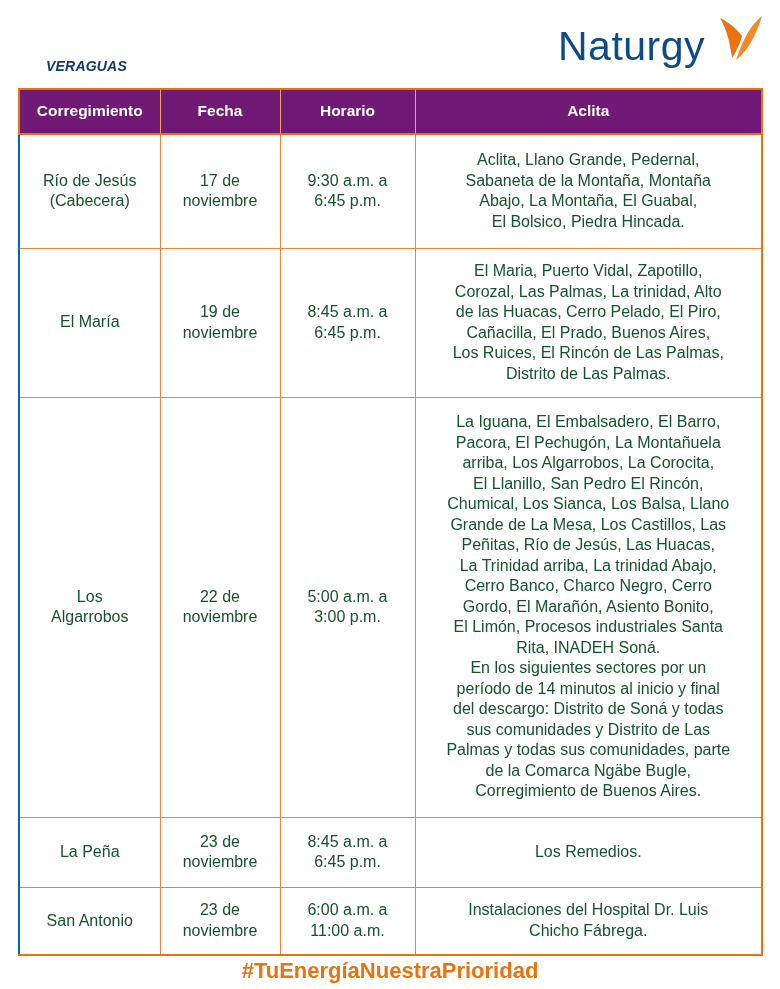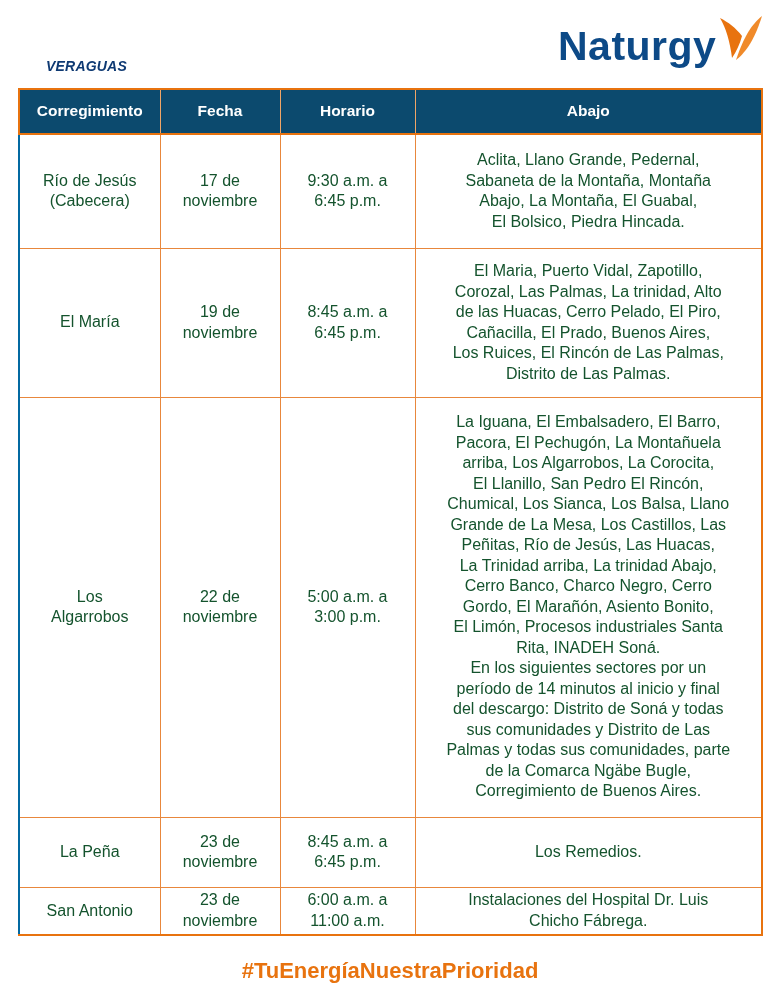--- a/index.html
+++ b/index.html
@@ -36,21 +36,21 @@
       left: 558px;
       top: 14px;
       width: 210px;
       height: 62px;
     }
     .logo-text {
       position: absolute;
       left: 0;
       top: 12px;
       font-size: 41px;
-      font-weight: bold;
+      font-weight: normal;
       color: #0d4a87;
       letter-spacing: 0.5px;
       line-height: 1;
     }
     .logo-wing {
       position: absolute;
       left: 160px;
       top: 0;
       width: 46px;
       height: 52px;
@@ -59,21 +59,21 @@
       position: absolute;
       left: 18px;
       top: 88px;
       width: 743px;
       border-collapse: collapse;
       table-layout: fixed;
       font-size: 16px;
       line-height: 20.5px;
     }
     table.schedule th {
-      background: #0c4a6e;
+      background: #701a75;
       color: #ffffff;
       font-weight: bold;
       font-size: 15.5px;
       height: 43px;
       padding: 0;
       border: 2px solid #e8730f;
       border-left: 1.5px solid #f0a567;
       border-right: 1.5px solid #f0a567;
       text-align: center;
     }
@@ -125,21 +125,21 @@
     <col class="col-corr">
     <col class="col-fecha">
     <col class="col-hor">
     <col class="col-zonas">
   </colgroup>
   <thead>
     <tr>
       <th>Corregimiento</th>
       <th>Fecha</th>
       <th>Horario</th>
-      <th>Abajo</th>
+      <th>Aclita</th>
     </tr>
   </thead>
   <tbody>
 
     <tr style="height:114px;">
       <td>
         <span class="line">Río de Jesús</span>
         <span class="line">(Cabecera)</span>
       </td>
       <td>
@@ -226,21 +226,21 @@
       </td>
       <td>
         <span class="line">8:45 a.m. a</span>
         <span class="line">6:45 p.m.</span>
       </td>
       <td class="zonas-cell">
         <span class="line">Los Remedios.</span>
       </td>
     </tr>
 
-    <tr style="height:48px;">
+    <tr style="height:68px;">
       <td>
         <span class="line">San Antonio</span>
       </td>
       <td>
         <span class="line">23 de</span>
         <span class="line">noviembre</span>
       </td>
       <td>
         <span class="line">6:00 a.m. a</span>
         <span class="line">11:00 a.m.</span>

